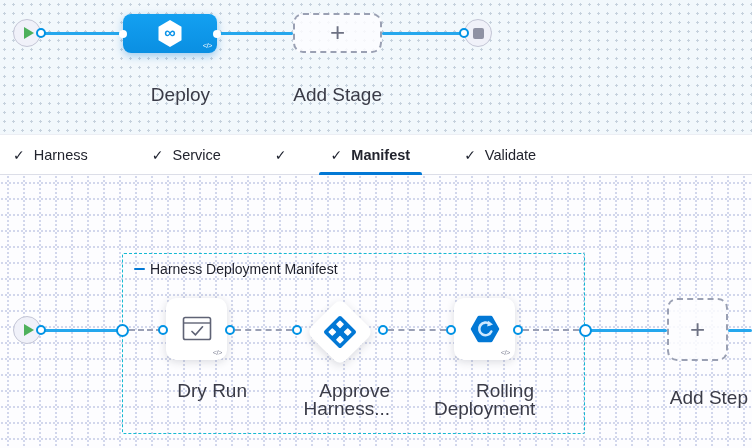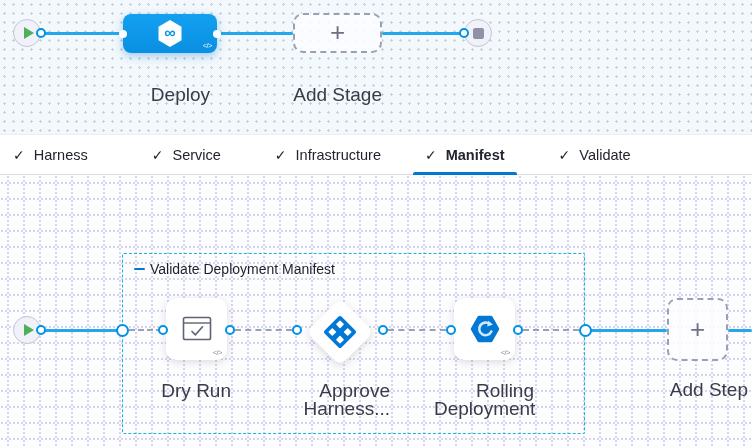--- a/index.html
+++ b/index.html
@@ -148,38 +148,37 @@
   <div class="tab">
     <span class="check">✓</span>
     <span>Harness</span>
   </div>
   <div class="tab">
     <span class="check">✓</span>
     <span>Service</span>
   </div>
   <div class="tab">
     <span class="check">✓</span>
-    <span>Infrastructure</span>
   </div>
   <div class="tab active">
     <span class="check">✓</span>
     <span>Manifest</span>
   </div>
   <div class="tab">
     <span class="check">✓</span>
     <span>Validate</span>
   </div>
 </div>
 
 <div class="exec-canvas">
 
   <div class="step-group"></div>
   <div class="group-label">
     <span class="collapse-dash"></span>
-    <span class="group-text">Validate Deployment Manifest</span>
+    <span class="group-text">Harness Deployment Manifest</span>
   </div>
 
   <div class="round-node" style="left:13px; top:141px;">
     <div class="play-tri"></div>
   </div>
   <div class="ring" style="left:36px; top:150px;"></div>
   <div class="line" style="left:41px; top:153.5px; width:81px;"></div>
   <div class="ring big" style="left:115.5px; top:148.5px;"></div>
 
   <div class="dash-line" style="left:129px; top:154px; width:33px;"></div>
@@ -221,17 +220,17 @@
 
   <div class="dash-line" style="left:523px; top:154px; width:56px;"></div>
   <div class="ring big" style="left:578.5px; top:148.5px;"></div>
   <div class="line" style="left:585px; top:153.5px; width:82px;"></div>
 
   <div class="add-box" style="left:667px; top:123px; width:61px; height:63px;">
     <span class="plus">+</span>
   </div>
   <div class="line" style="left:728px; top:153.5px; width:24px;"></div>
 
-  <div class="node-label" style="left:130px; top:197px; width:101px;">Dry Run</div>
+  <div class="node-label" style="left:146px; top:197px; width:101px;">Dry Run</div>
   <div class="node-label" style="left:434px; top:197px; width:100px;">Rolling Deployment</div>
   <div class="node-label" style="left:290px; top:197px; width:100px;">Approve Harness...</div>
-  <div class="node-label" style="left:647px; top:196px; width:101px;">Add Step</div>
+  <div class="node-label" style="left:647px; top:204px; width:101px;">Add Step</div>
 </div>
 
 </body></html>

